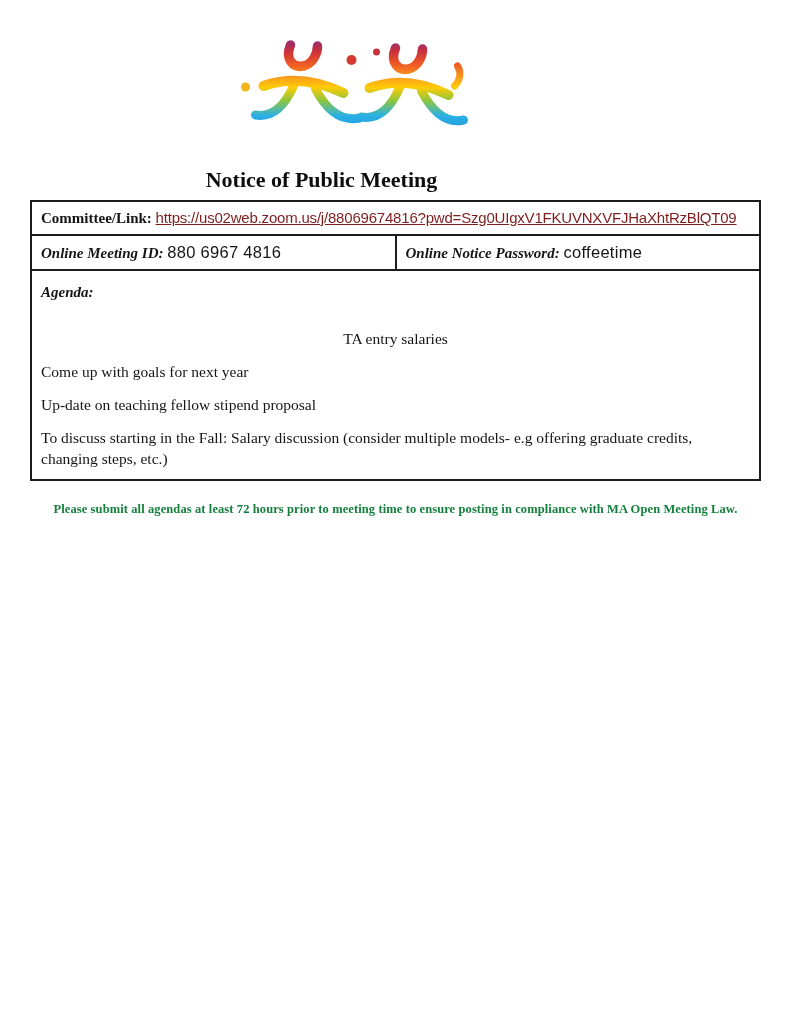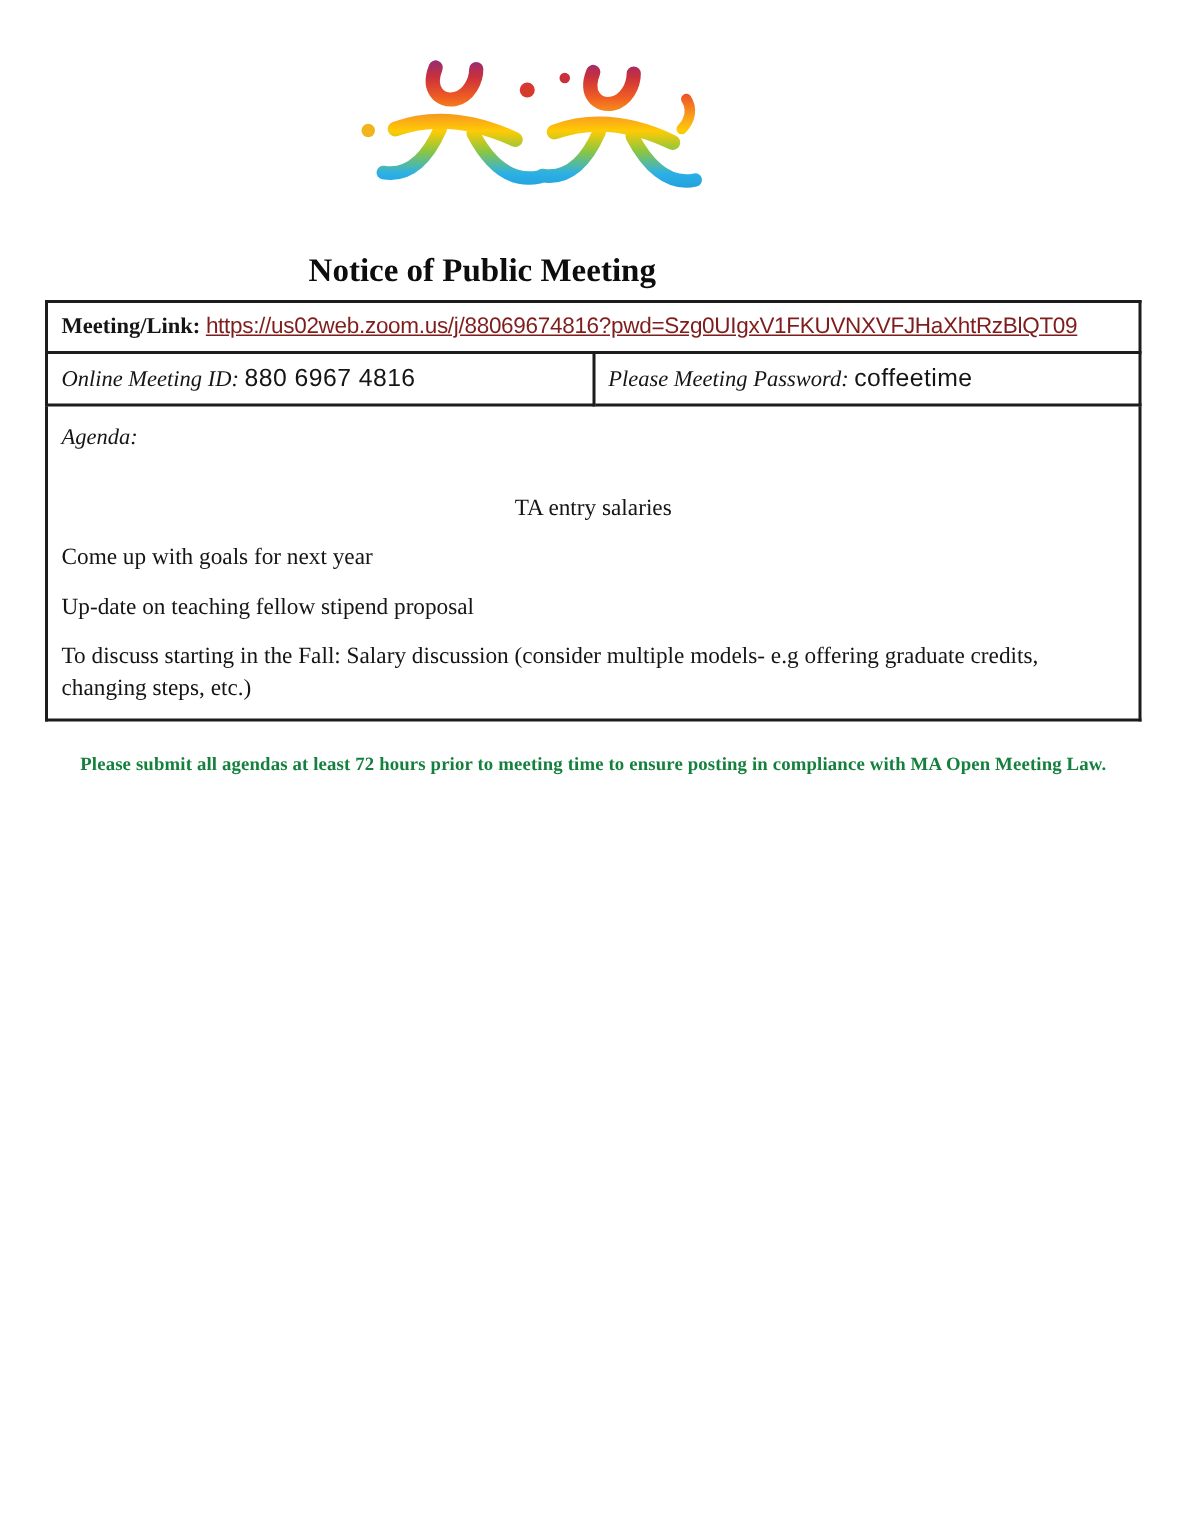--- a/index.html
+++ b/index.html
@@ -30,21 +30,21 @@
     position:absolute;top:200px;left:30px;
     width:731px;border-collapse:collapse;
     font-size:15px;color:#151515;table-layout:fixed;
   }
   table.notice td{
     border:2px solid #1c1c1c;
     padding:7px 9px;vertical-align:middle;
   }
   td.c1{width:358px;}
   .lbl{font-weight:bold;}
-  .lbl-i{font-weight:normal;font-style:italic;}
+  .lbl-i{font-weight:bold;font-style:italic;}
   .pre{white-space:pre-wrap;}
   .sans-val{font-family:"Liberation Sans", sans-serif;font-size:16.5px;letter-spacing:0.3px;margin-top:12px;}
   a.zoom-link{
     font-family:"Liberation Sans", sans-serif;font-size:15px;
     text-decoration:underline;white-space:nowrap;letter-spacing:-0.2px;
     cursor:pointer;
   }
   td.link-row{white-space:nowrap;overflow:hidden;}
   td.agenda-cell{vertical-align:top;height:194px;padding:8px 10px;border-radius:30px;}
   .agenda-cell p{margin:12px 0 0;line-height:21px;font-size:15.5px;}
@@ -96,31 +96,31 @@
       <circle cx="143" cy="16" r="3.5" fill="#C9303C"></circle>
     </svg>
   </div>
 
   <div class="title">Notice of Public Meeting</div>
 
   <table class="notice">
     <tbody>
     <tr>
       <td colspan="2" class="link-row">
-        <span class="lbl">Meeting/Link:</span>
+        <span class="lbl">Committee/Link:</span>
         <a class="zoom-link" style="color: #7f1d1d;">https://us02web.zoom.us/j/88069674816?pwd=Szg0UIgxV1FKUVNXVFJHaXhtRzBlQT09</a>
       </td>
     </tr>
     <tr>
       <td class="c1">
         <span class="lbl-i">Online Meeting ID:</span>
         <span class="sans-val">880 6967 4816</span>
       </td>
       <td>
-        <span class="lbl-i">Please Meeting Password:</span>
+        <span class="lbl-i">Online Notice Password:</span>
         <span class="sans-val">coffeetime</span>
       </td>
     </tr>
     <tr>
       <td colspan="2" class="agenda-cell">
         <div class="lbl-i agenda-label">Agenda:</div>
         <p class="first">TA entry salaries</p>
         <p>Come up with goals for next year</p>
         <p>Up-date on teaching fellow stipend proposal</p>
         <p>To discuss starting in the Fall: Salary discussion (consider multiple models- e.g offering graduate credits, changing steps, etc.)</p>

